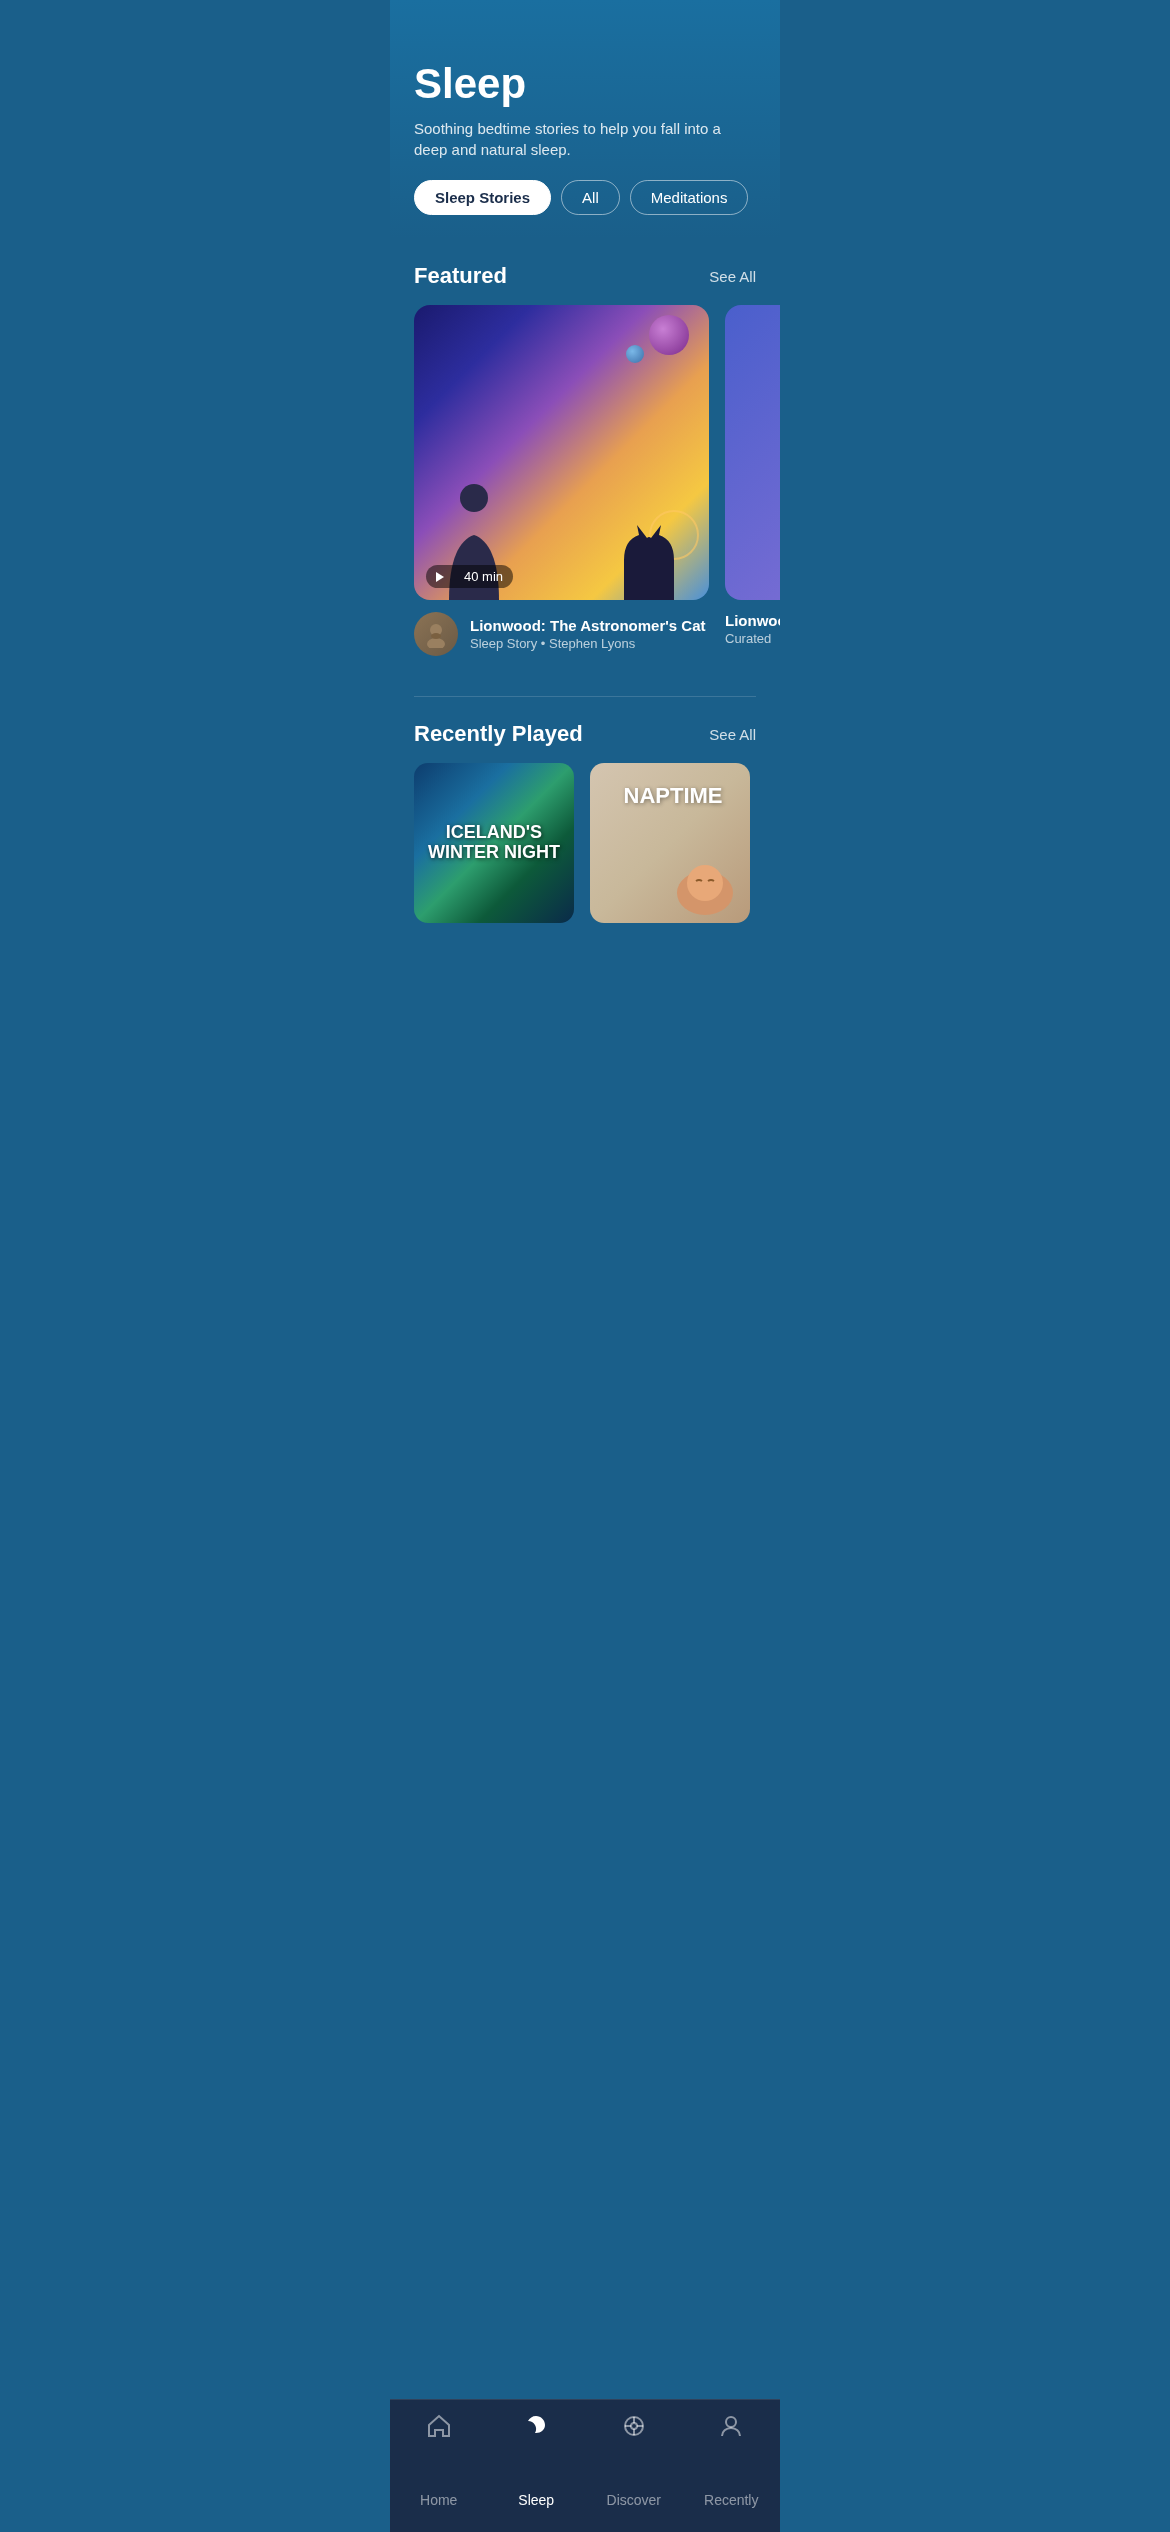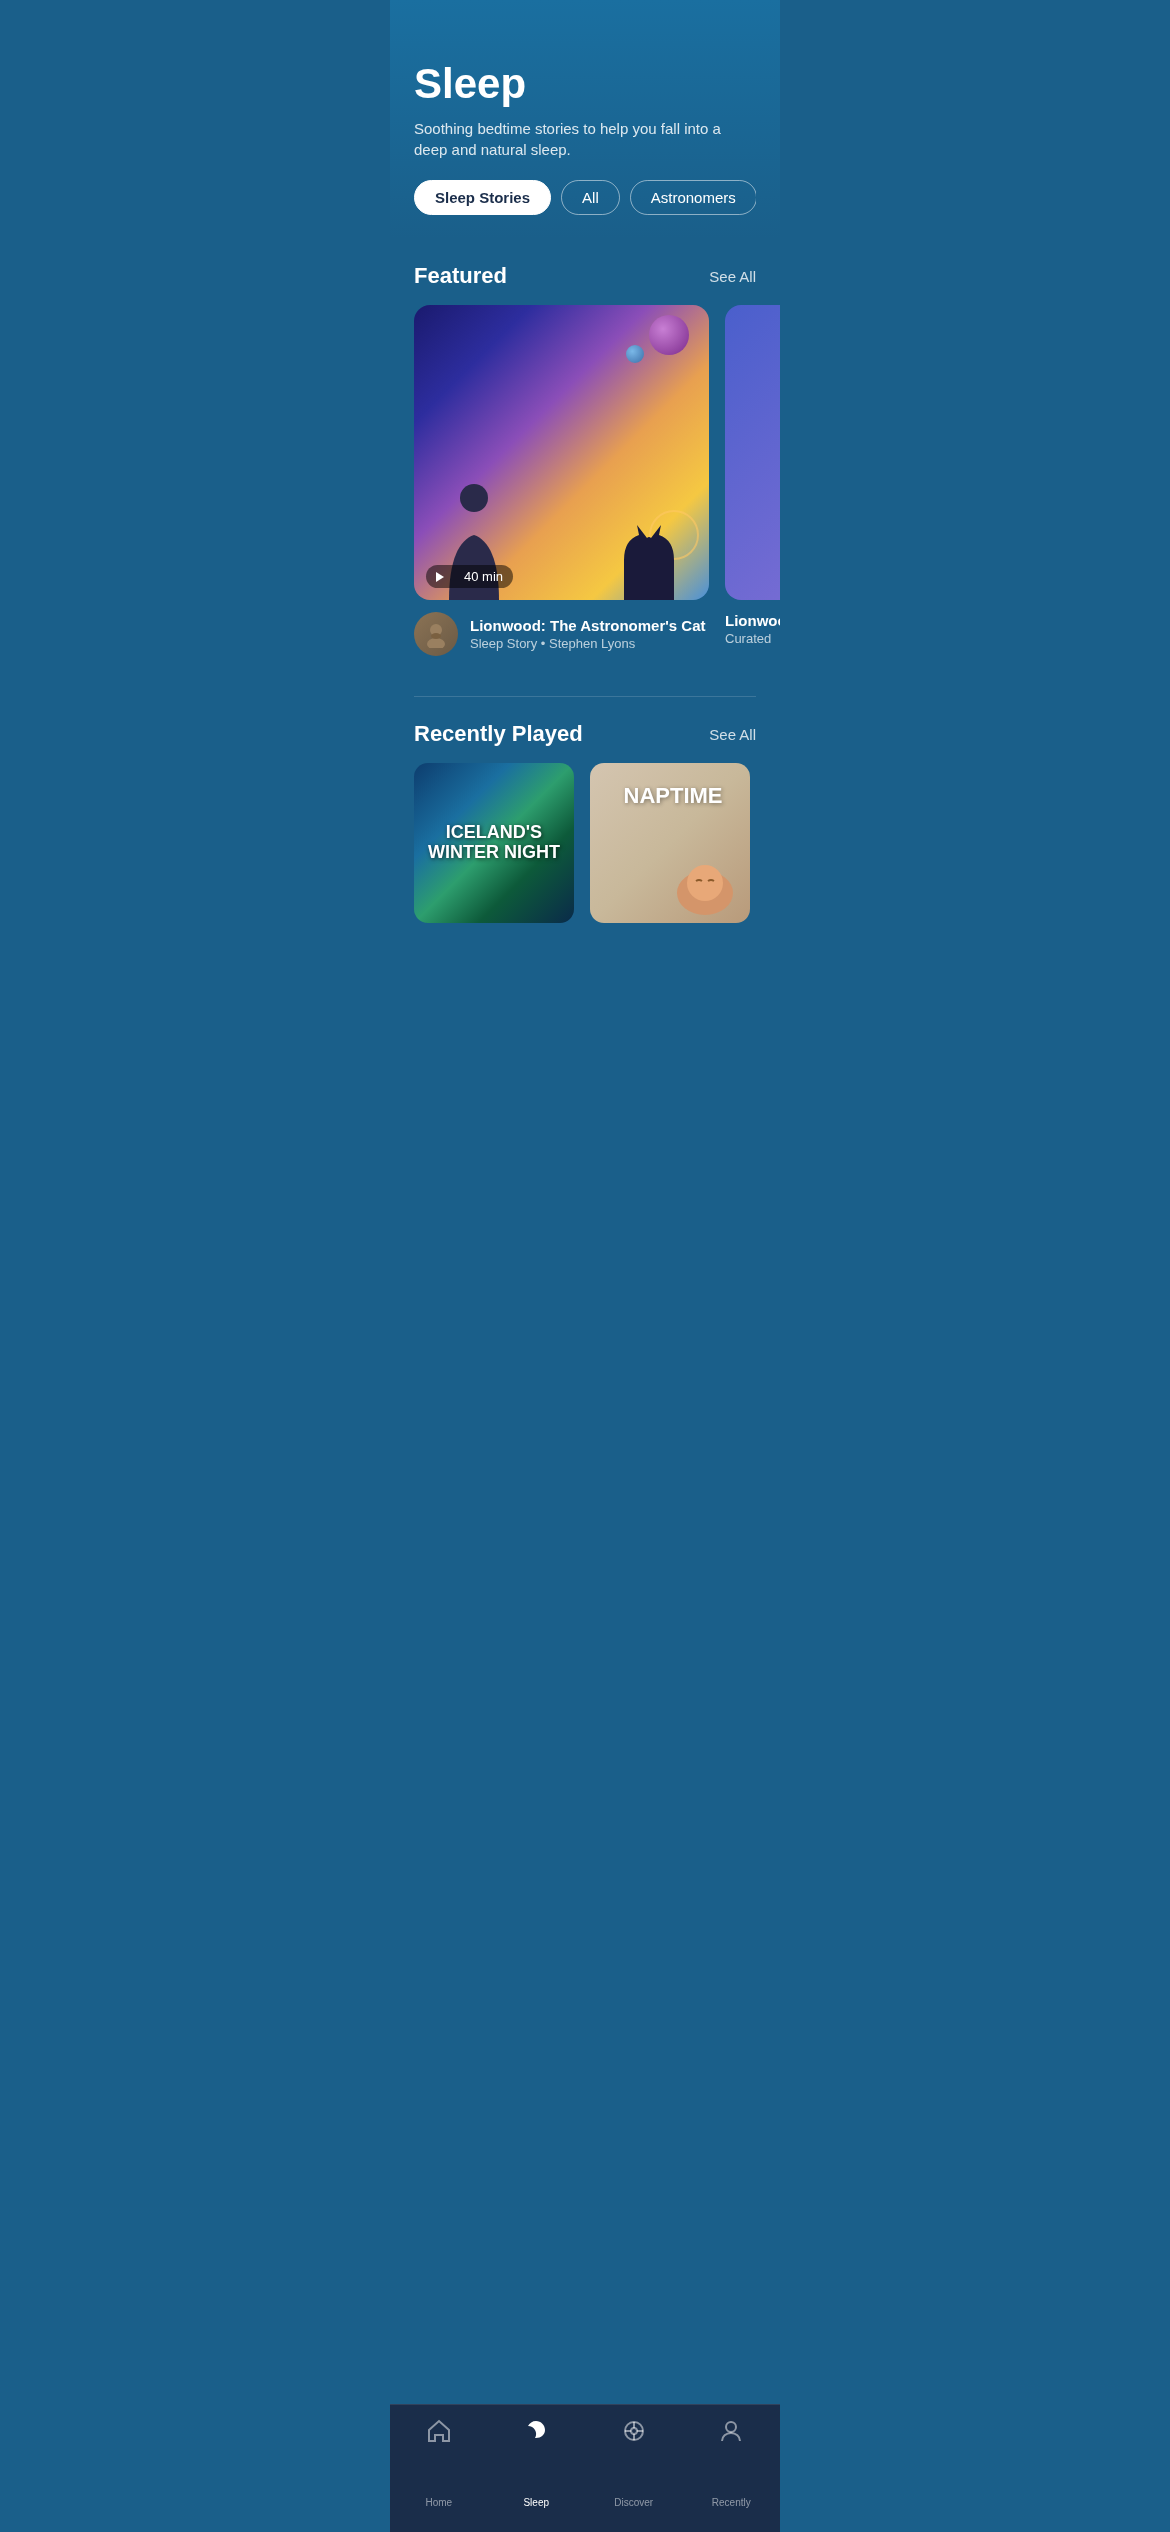--- a/index.html
+++ b/index.html
@@ -297,21 +297,21 @@
 
     .nav-icon {
       width: 28px;
       height: 28px;
       display: flex;
       align-items: center;
       justify-content: center;
     }
 
     .nav-label {
-      font-size: 10px;
+      font-size: 14px;
       color: rgba(255,255,255,0.5);
       margin-top: 48px;
     }
 
     .nav-label.active {
       color: white;
     }
 
     .nav-item.active .nav-label {
       color: white;
@@ -370,21 +370,21 @@
 <body>
 
 <div class="header">
   <h1 class="page-title">Sleep</h1>
   <p class="page-subtitle">Soothing bedtime stories to help you fall into a deep and natural sleep.</p>
 
   <div class="filter-tabs">
 
   <button class="filter-tab active">Sleep Stories</button>
       <button class="filter-tab">All</button>
-      <button class="filter-tab">Astronomers</button>
+      <button class="filter-tab">Meditations</button>
     </div>
 </div>
 
 <div class="section">
   <div class="section-header">
     <span class="section-title">Featured</span>
     <span class="see-all">See All</span>
   </div>
 
   <div class="featured-scroll">

